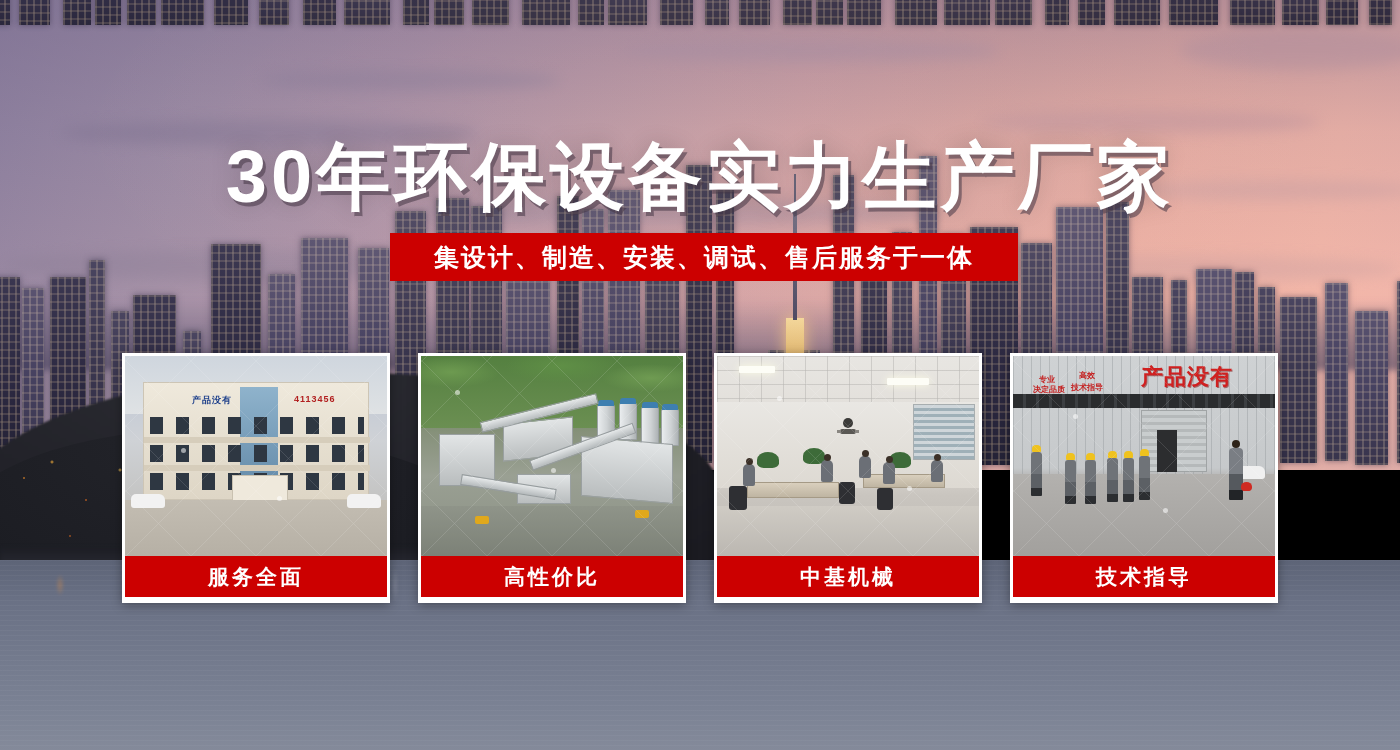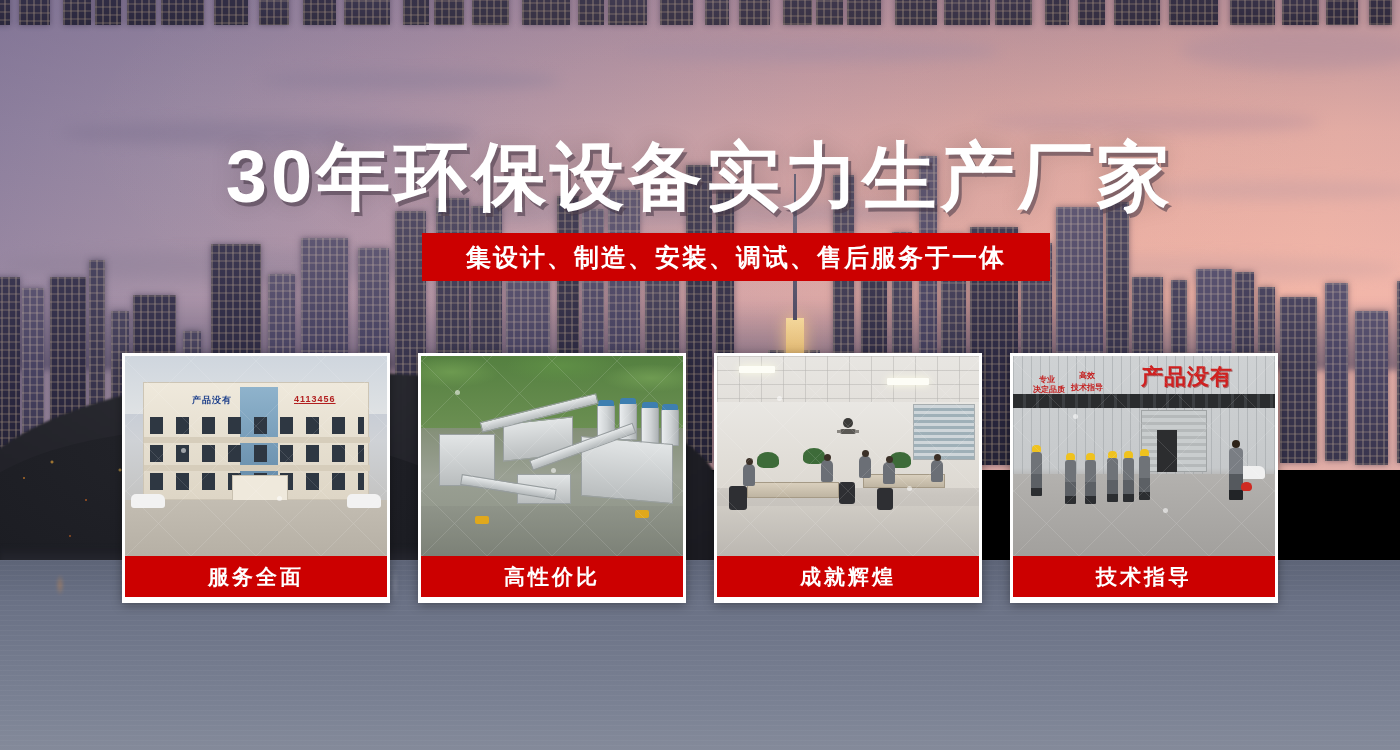--- a/index.html
+++ b/index.html
@@ -156,21 +156,21 @@
     position:absolute; left:0; top:128px; width:1400px; text-align:center;
     font-size:74px; font-weight:bold; color:#fff; letter-spacing:4px;
     text-shadow:3px 4px 0 rgba(70,55,70,.55), 0 0 22px rgba(0,0,0,.18);
     white-space:nowrap;
   }
 
   
   .subbanner{
     position:absolute; left:390px; top:233px; width:628px; height:48px;
     background:#cc0000;
-    display:flex; align-items:center; justify-content:center;margin-left:32px;
+    display:flex; align-items:center; justify-content:center;
   }
   .subbanner span{
     color:#fff; font-size:25px; font-weight:bold; letter-spacing:2px; white-space:nowrap;
   }
 
   
   .cards{
     position:absolute; left:122px; top:353px; width:1156px; height:250px;
     display:flex; justify-content:space-between;
   }
@@ -216,21 +216,21 @@
     background:linear-gradient(180deg,#8fb3cc,#5f86a5);
   }
   .p1 .portico{
     position:absolute; left:88px; top:92px; width:56px; height:30px;
     background:#efe9dc; border:1px solid #c9c1b0;
   }
   .p1 .sign{
     position:absolute; left:48px; top:11px; font-size:9px; color:#1d3f8a; font-weight:bold; letter-spacing:1px;
   }
   .p1 .phone{
-    position:absolute; left:150px; top:11px; font-size:9px; color:#b21f1f; font-weight:bold; letter-spacing:1px;text-decoration:underline;
+    position:absolute; left:150px; top:11px; font-size:9px; color:#b21f1f; font-weight:bold; letter-spacing:1px;
   }
   .p1 .flag{ position:absolute; left:112px; top:18px; width:12px; height:8px; background:#cf2222; }
   .p1 .plaza{
     position:absolute; left:0; top:144px; width:262px; height:56px;
     background:linear-gradient(180deg,#c3bdb2 0%,#b6b0a5 100%);
   }
   .p1 .car{ position:absolute; width:34px; height:14px; border-radius:5px 6px 3px 3px; background:#f2f2f2; top:138px; }
 
   
   .p2{ background:linear-gradient(180deg,#4e7a3c 0%,#5d8a46 16%,#86917a 38%,#9aa093 60%,#8a8f84 100%); }
@@ -540,21 +540,21 @@
         <div class="chair" style="left:122px;top:126px;width:16px;height:22px"></div>
         <div class="chair" style="left:160px;top:132px;width:16px;height:22px"></div>
         <div class="sitter" style="left:26px;top:108px"></div>
         <div class="sitter" style="left:104px;top:104px"></div>
         <div class="sitter" style="left:142px;top:100px"></div>
         <div class="sitter" style="left:166px;top:106px"></div>
         <div class="sitter" style="left:214px;top:104px"></div>
         <div class="wmdot" style="left:60px;top:40px"></div>
         <div class="wmdot" style="left:190px;top:130px"></div>
       </div>
-      <div class="cap">成就辉煌</div>
+      <div class="cap">中基机械</div>
     </div>
 
     <div class="card">
       <div class="photo p4">
         <div class="fwall"></div>
         <div class="bigtext">产品没有</div>
         <div class="smtext" style="left:26px;top:18px">专业</div>
         <div class="smtext" style="left:66px;top:14px">高效</div>
         <div class="smtext" style="left:20px;top:28px">决定品质</div>
         <div class="smtext" style="left:58px;top:26px">技术指导</div>

